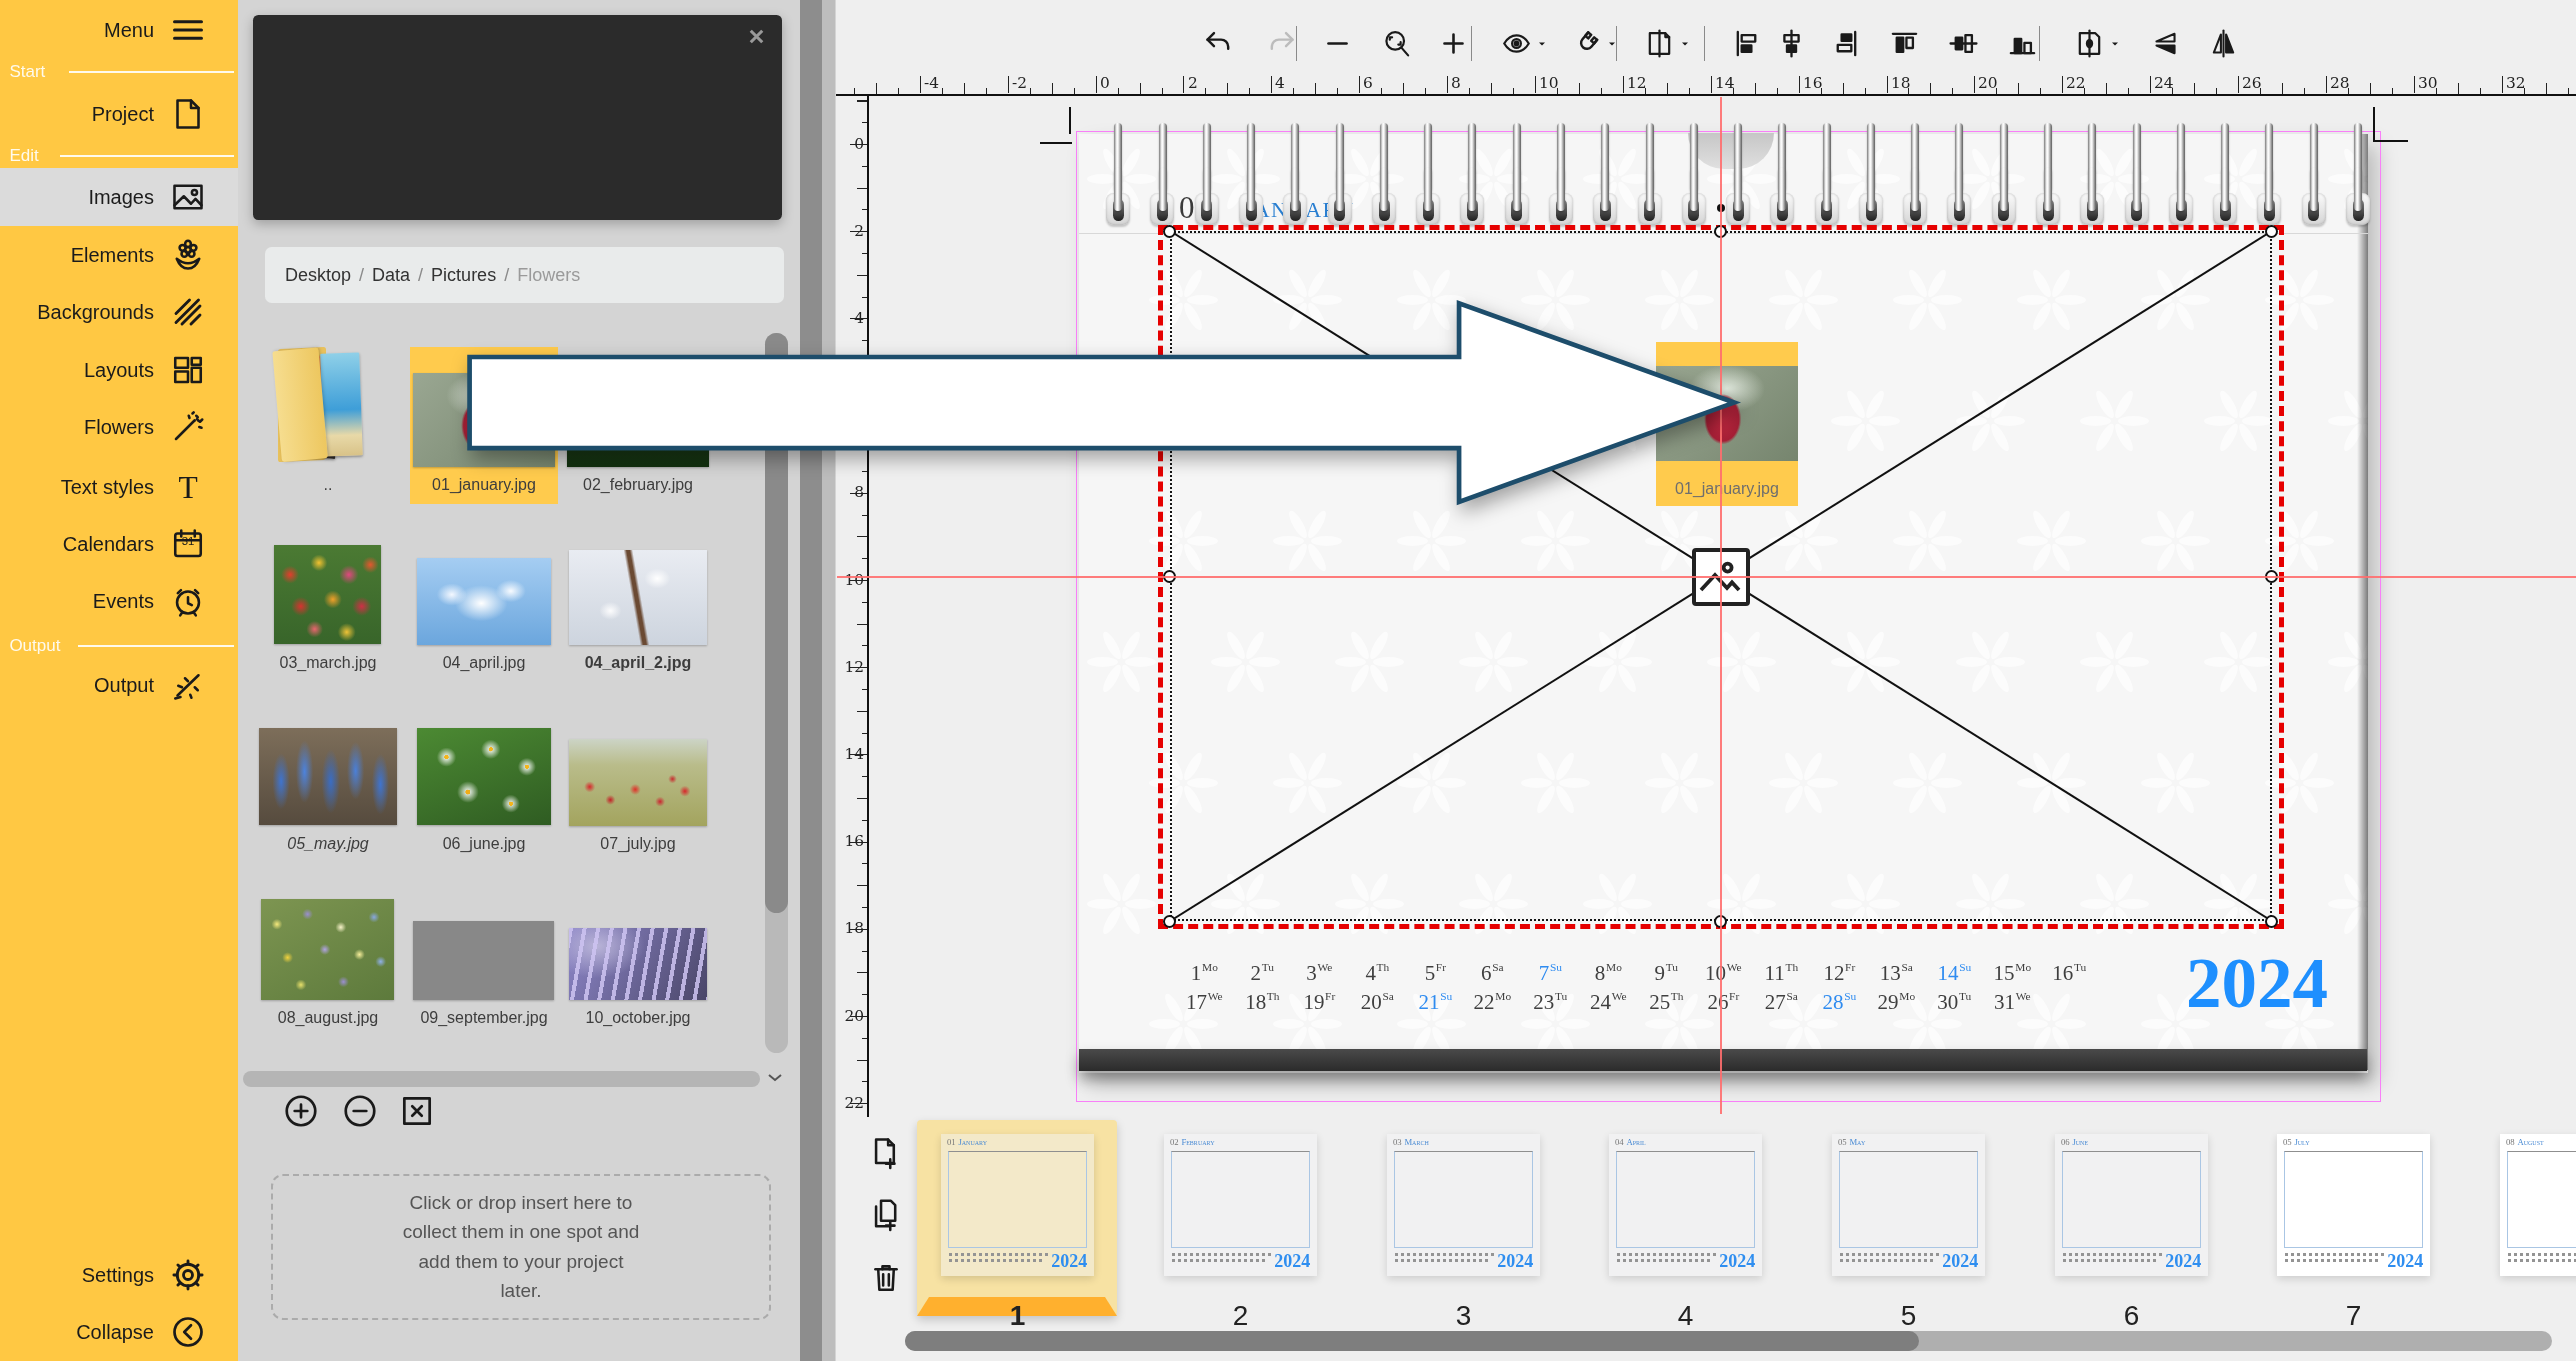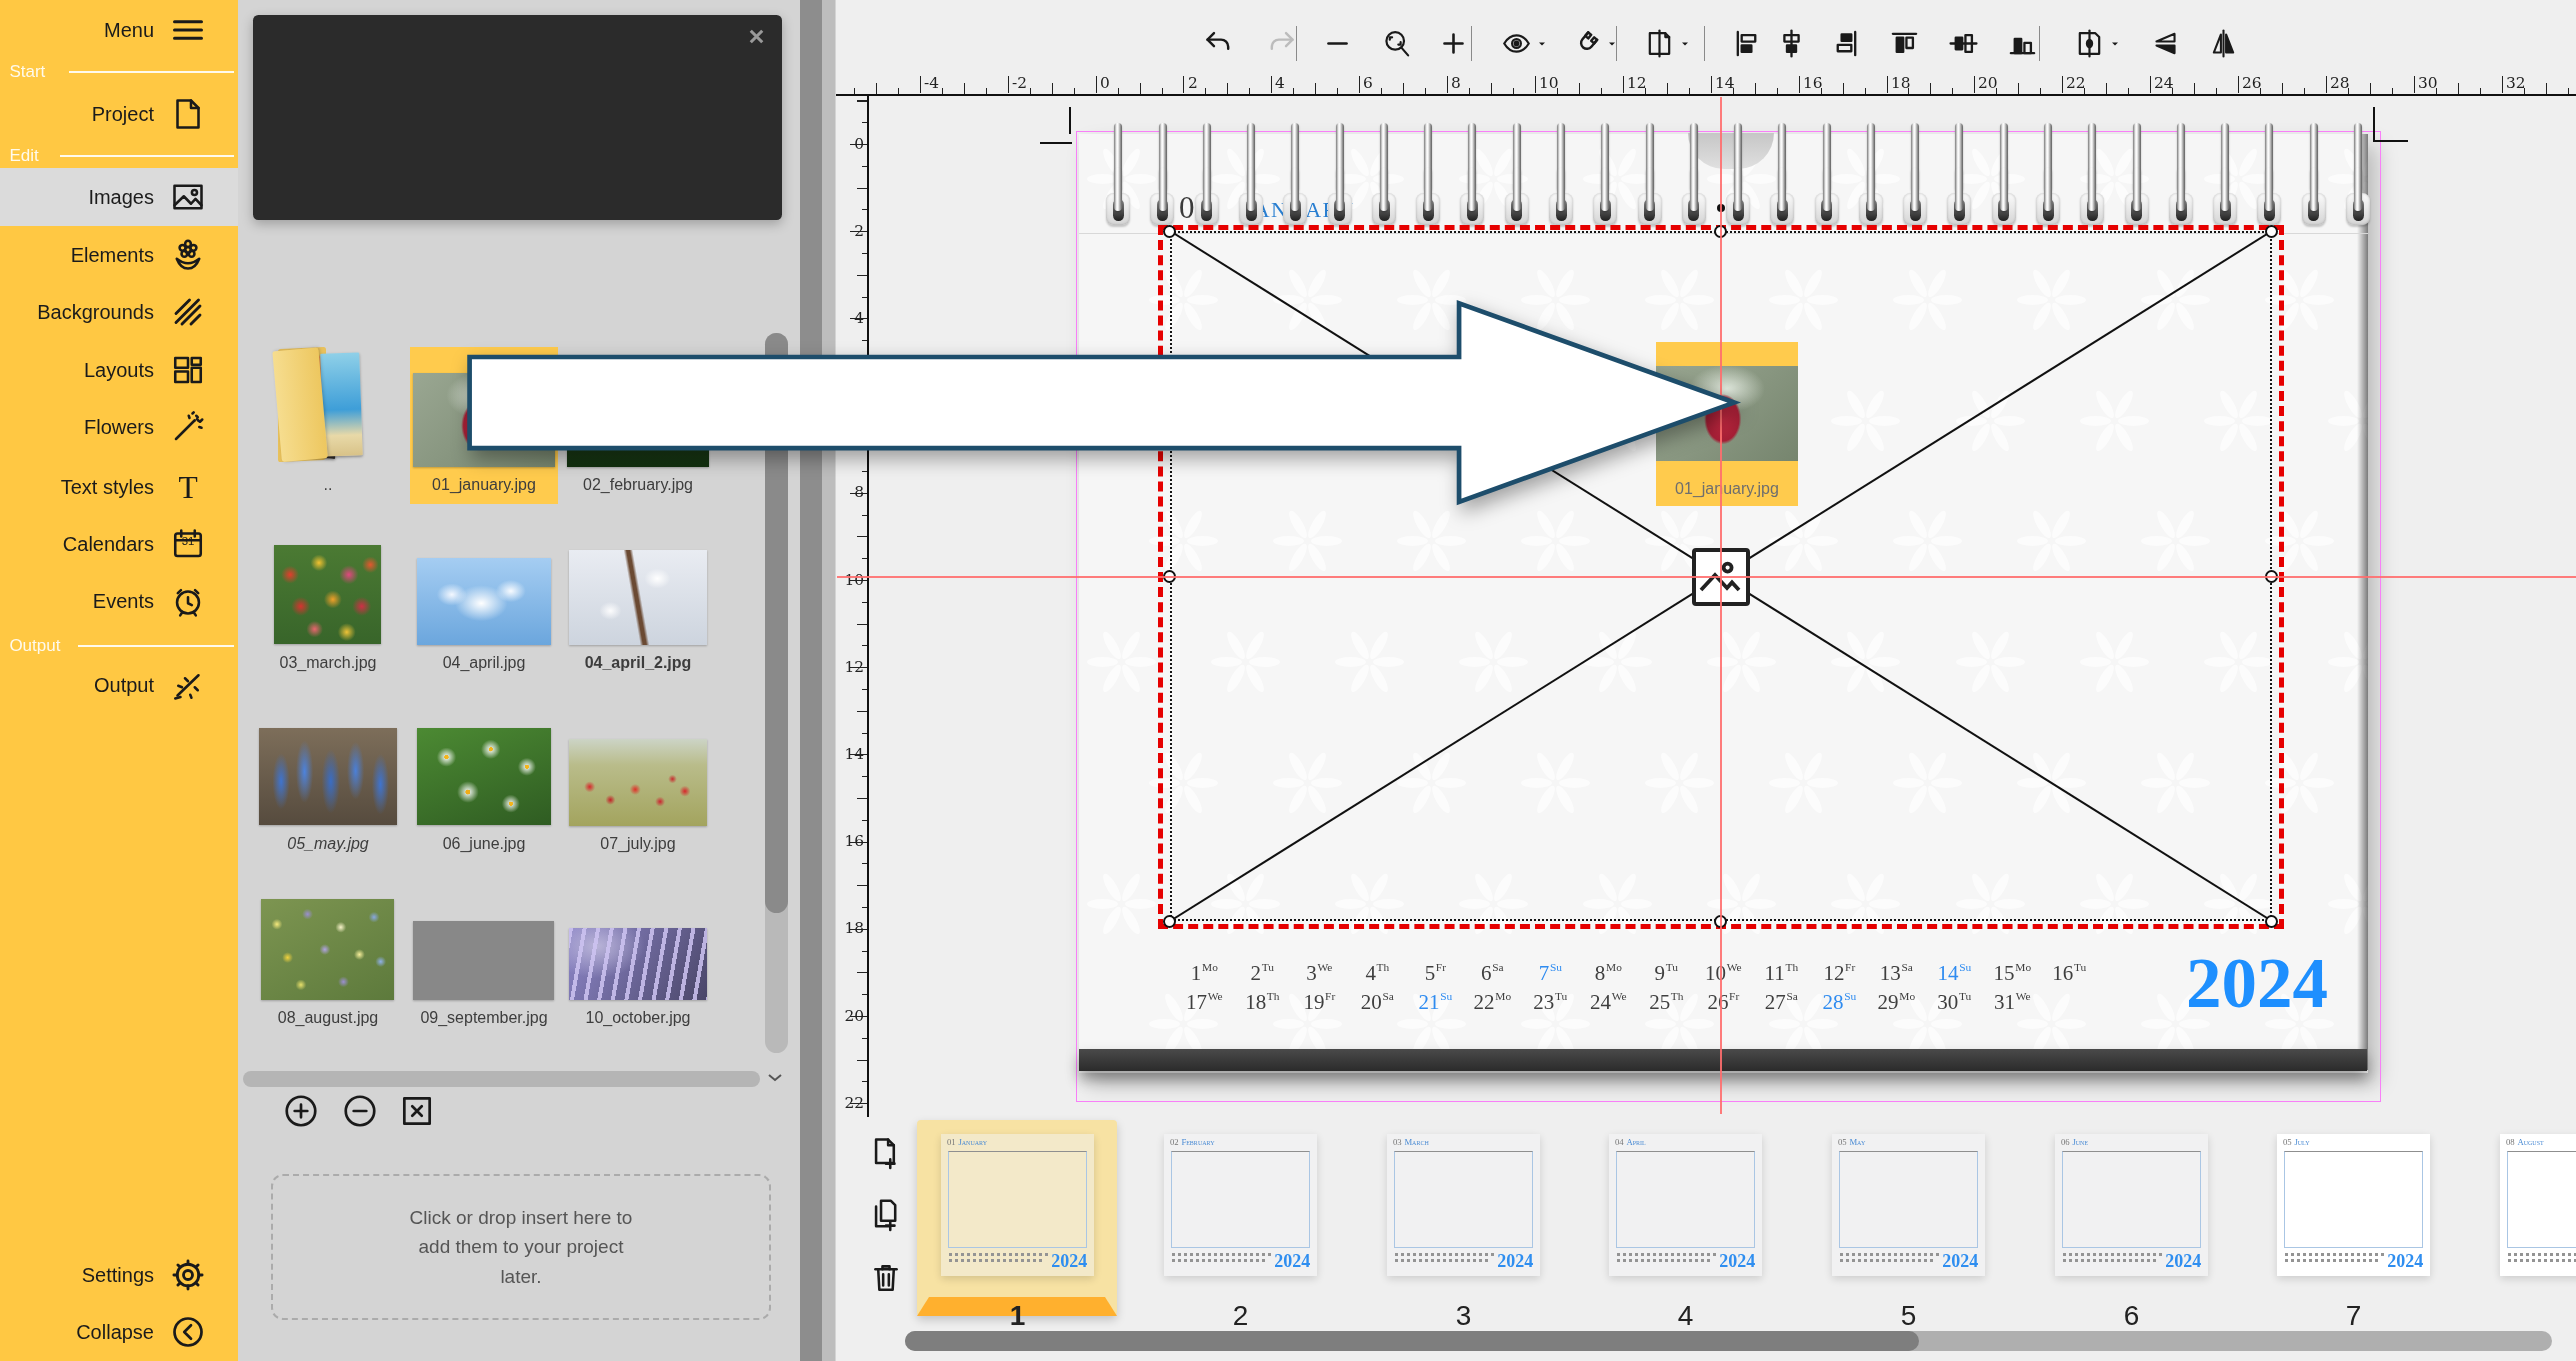--- a/index.html
+++ b/index.html
@@ -1226,20 +1226,23 @@
         <div class="pc-title"><b>08</b>August</div>
         <div class="pc-frame"></div>
         <div class="pc-dates" style="bottom: 20px; width: 101px;"></div>
         <div class="pc-dates" style="bottom: 14px; width: 94px;"></div>
       </div>
     </div>
   <div id="bottom-scroll-track"></div>
   <div id="bottom-scroll-thumb"></div>
 
   <div id="panel">
+    <div id="breadcrumb">
+        <div class="bc-inner"><span>Desktop</span><span class="bc-sep">/</span><span>Data</span><span class="bc-sep">/</span><span>Pictures</span><span class="bc-sep">/</span><span class="bc-last">Flowers</span></div>
+      </div>
     <div id="filegrid">
         <div class="tile" style="left: 18px; top: 334px; width: 144px; height: 174px;">
           <div class="tile-img folder-art" style="left: 21.5px; top: 8.7px; width: 101px; height: 124px; box-shadow: none;">
             <div class="folder-back"></div>
             <div class="folder-photo1"></div>
             <div class="folder-photo2"></div>
             <div class="folder-front"></div>
           </div>
           <div class="tile-label" style="left: 0px; top: 142px; width: 144px;">..</div>
         </div>
@@ -1313,20 +1316,21 @@
         <div class="ctrl-btn" style="left: 160px; top: 1092px;">
           <svg width="100%" height="100%" viewBox="0 0 24 24" fill="none" stroke="#1a1a1a" stroke-width="1.7" stroke-linecap="round" stroke-linejoin="round">
             <rect x="4" y="4" width="16" height="16"></rect>
             <path d="M9 9l6 6M15 9l-6 6"></path>
           </svg>
         </div>
       </div>
     <div id="tray">
       <div class="tray-text">
           <div>Click or drop insert here to</div>
+          <div>collect them in one spot and</div>
           <div>add them to your project</div>
           <div>later.</div>
         </div>
     </div>
     <div id="tooltip">
       <div class="tt-text">
       </div>
       <div class="tt-close">
         <svg width="23" height="23" viewBox="0 0 24 24" fill="none" stroke="#9a9a9a" stroke-width="3.2">
             <path d="M6 6l12 12M18 6L6 18"></path>

